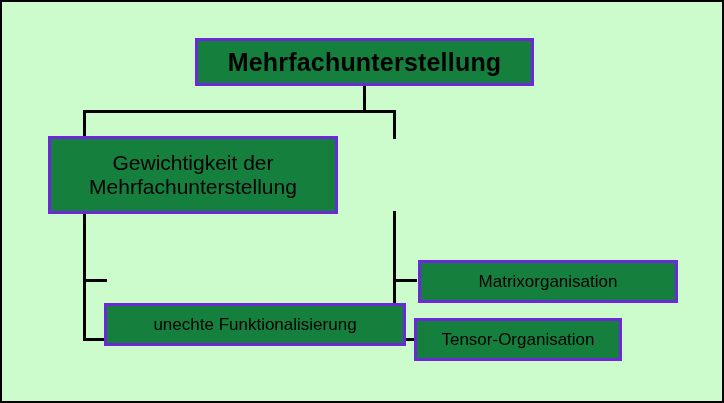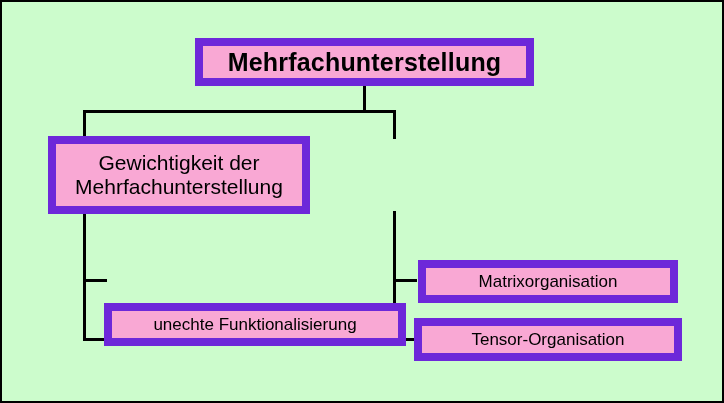--- a/index.html
+++ b/index.html
@@ -14,22 +14,22 @@
     height: 403px;
     background: #ccfccc;
     box-sizing: border-box;
     border: 2px solid #000000;
     overflow: hidden;
     font-family: "Liberation Sans", sans-serif;
   }
   
   .node {
     position: absolute;
-    background: #f9a8d4;
-    border: 8px solid #6d28d9;
+    background: #15803d;
+    border: 3px solid #6d28d9;
     box-sizing: border-box;
     display: flex;
     align-items: center;
     justify-content: center;
     text-align: center;
     color: #000000;
     line-height: 1.12;
     white-space: pre-line;
     z-index: 3;
   }
@@ -40,32 +40,32 @@
     height: 48px;
     font-size: 25px;
     font-weight: bold;
     letter-spacing: 0.2px;
   }
   .node.branch {
     height: 78px;
     font-size: 21px;
     font-weight: normal;
   }
-  .node.branch.left  { left: 46px;  top: 134px; width: 262px; }
+  .node.branch.left  { left: 46px;  top: 134px; width: 290px; }
   .node.branch.right { left: 356px; top: 134px; width: 280px; }
 
   .node.leaf {
     height: 43px;
     font-size: 17px;
     font-weight: normal;
   }
   .node.leaf.l1 { left: 102px; top: 258px; width: 270px; }
   .node.leaf.l2 { left: 102px; top: 301px; width: 302px; }
   .node.leaf.r1 { left: 416px; top: 258px; width: 260px; }
-  .node.leaf.r2 { left: 412px; top: 316px; width: 268px; }
+  .node.leaf.r2 { left: 412px; top: 316px; width: 208px; }
 
   
   .conn {
     position: absolute;
     background: #000000;
     z-index: 1;
   }
   .conn.v { width: 3px; }
   .conn.h { height: 3px; }
 

